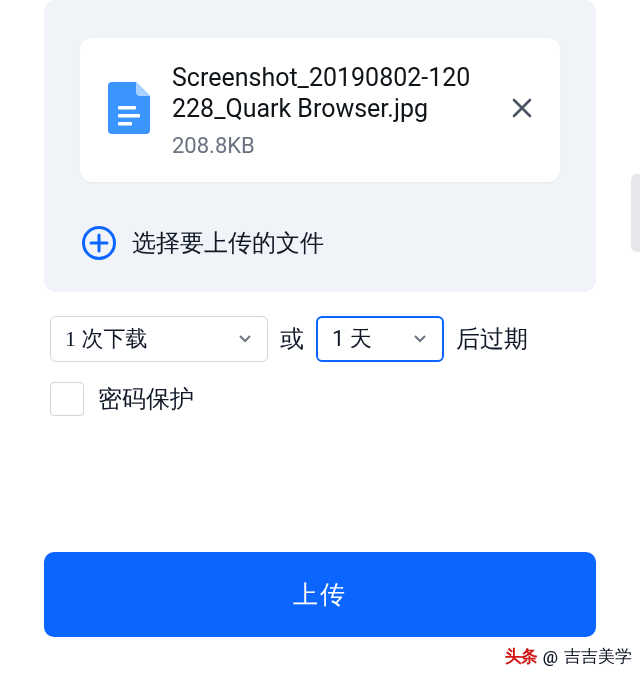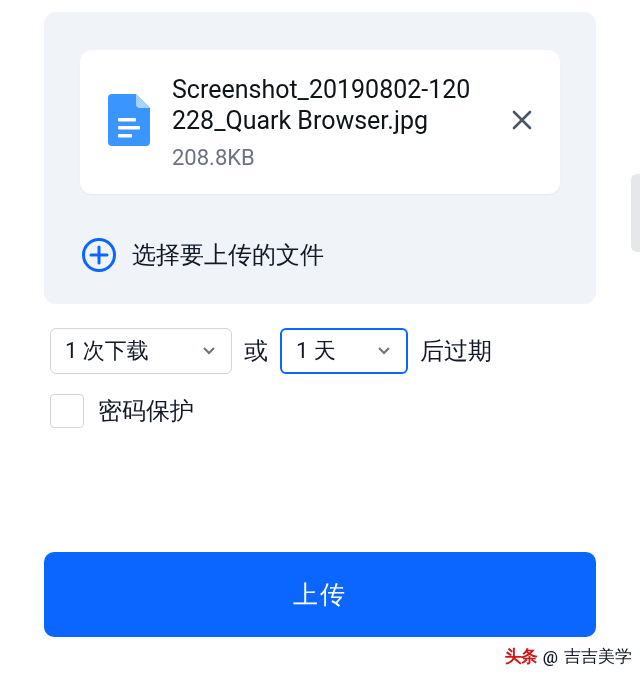--- a/index.html
+++ b/index.html
@@ -7,21 +7,21 @@
       font-family: -apple-system, BlinkMacSystemFont, "Segoe UI", Roboto, "Helvetica Neue", Arial, sans-serif;
       background: #ffffff;
       width: 640px;
       height: 691px;
       position: relative;
       overflow: hidden;
     }
     .upload-panel {
       background: #f0f3f7;
       border-radius: 12px;
-      margin: 12px 44px;
+      margin: 0 44px;
       padding: 38px 36px 32px 36px;
     }
     .file-card {
       background: #ffffff;
       border-radius: 12px;
       padding: 24px 22px 24px 28px;
       display: flex;
       align-items: center;
       gap: 22px;
       box-shadow: 0 1px 2px rgba(0,0,0,0.04);
@@ -97,21 +97,21 @@
       display: flex;
       align-items: center;
       justify-content: space-between;
       font-size: 22px;
       color: #111827;
       cursor: pointer;
     }
     .select-box.focused {
       border: 2px solid #0a66ff;
     }
-    .select-1 { width: 182px; }
+    .select-1 { width: 218px; font-family: Liberation Serif, serif; }
     .select-2 { width: 128px; }
     .chevron {
       color: #6b7280;
     }
     .sep-text {
       font-size: 24px;
       color: #111827;
     }
     .checkbox-row {
       display: flex;

